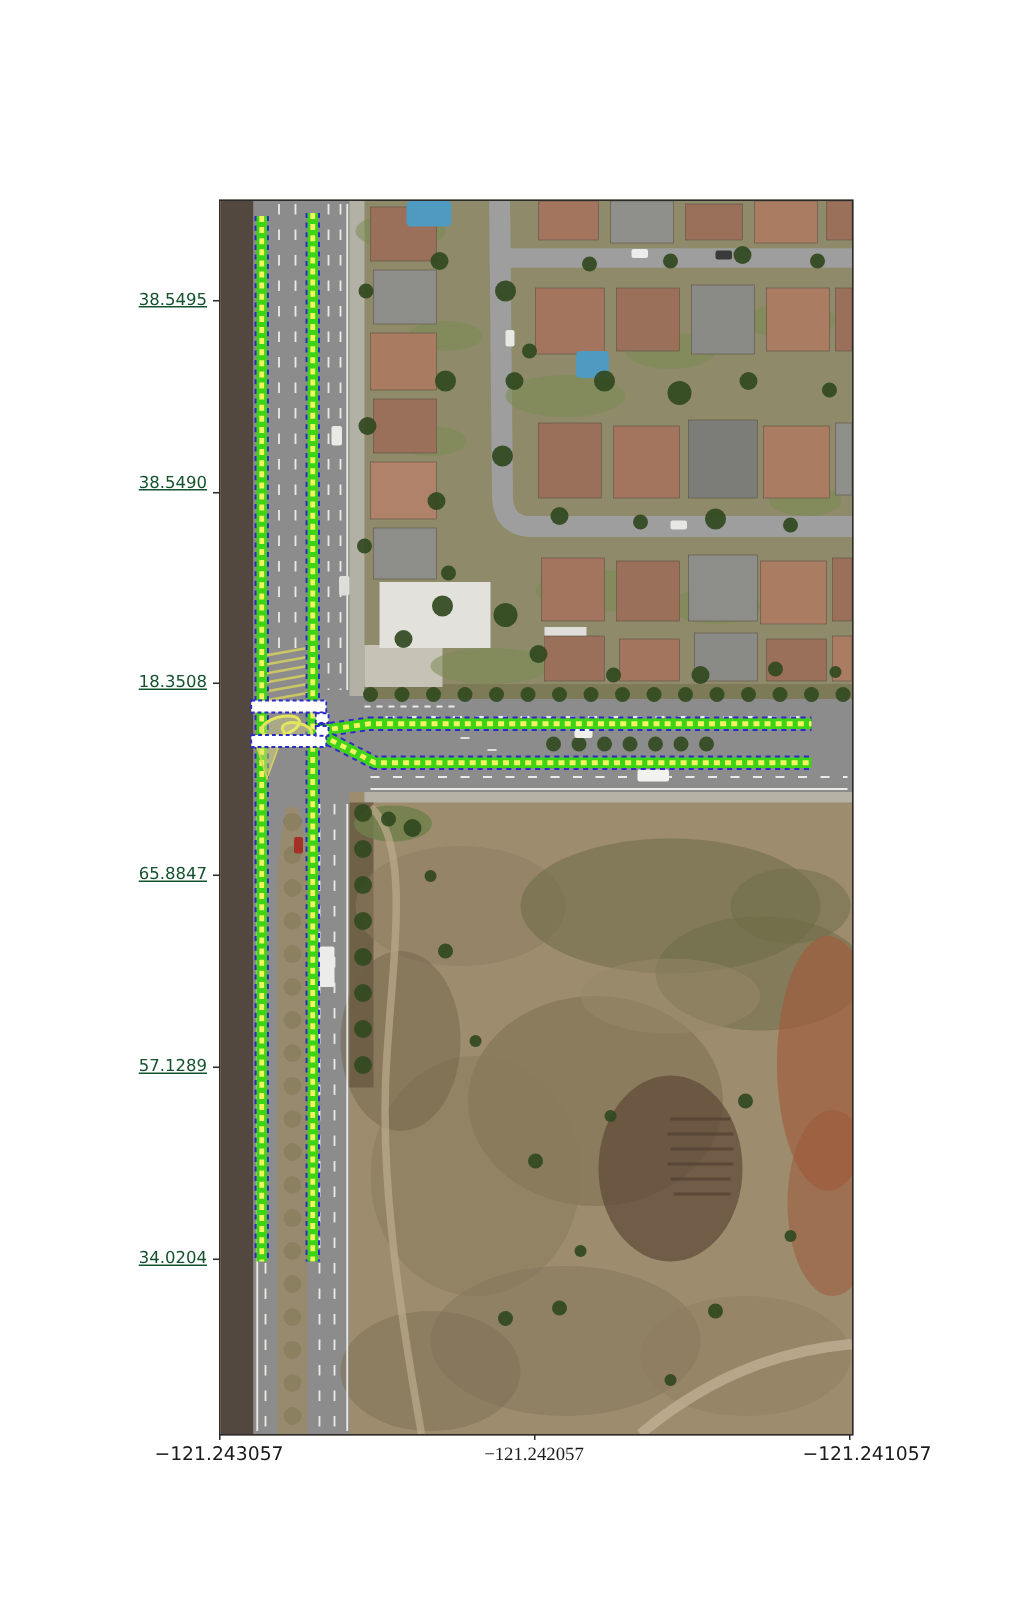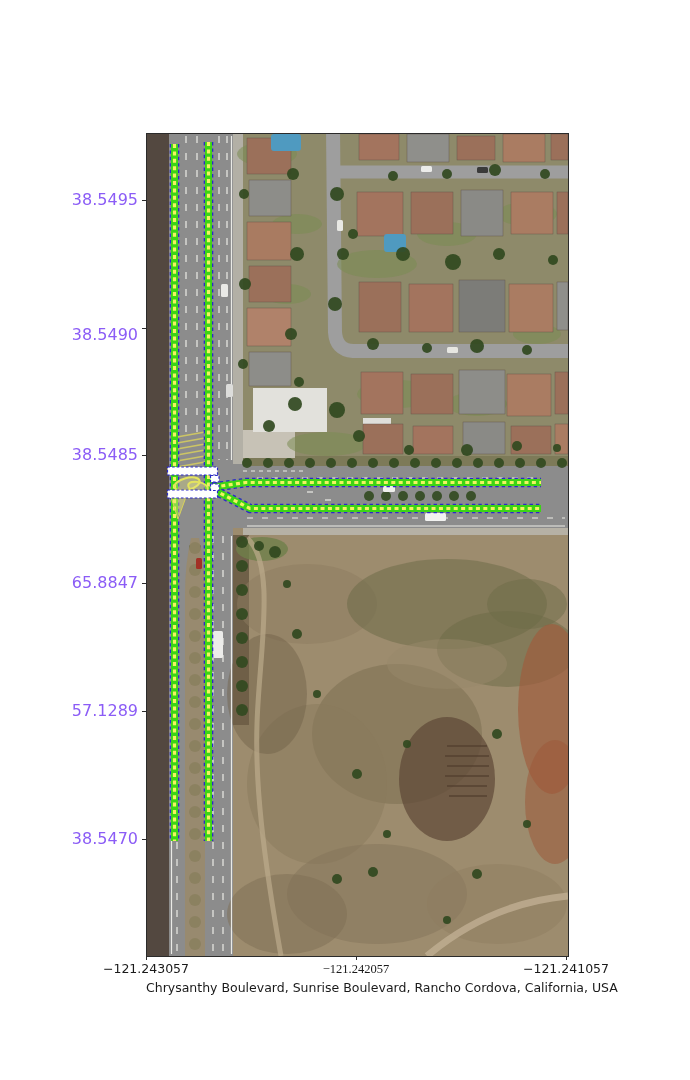--- a/index.html
+++ b/index.html
@@ -7,21 +7,21 @@
     position:relative;width:690px;height:1080px;background:#ffffff;
     font-family:"DejaVu Sans","Liberation Sans",sans-serif;color:#1a1a1a;overflow:hidden;
   }
   .plot{
     position:absolute;left:146px;top:133px;width:421px;height:822px;
     border:1px solid #2b2b2b;box-sizing:content-box;background:#9d8c6e;
   }
   .plot svg{display:block;width:421px;height:822px;}
   .ytick-label{
     position:absolute;left:70px;width:68px;text-align:right;
-    font-size:16px;line-height:14px;color:#8b5cf6;
+    font-size:11px;line-height:14px;color:#14532d;text-decoration:underline;
   }
   .ytick-mark{position:absolute;width:4px;height:1px;background:#2b2b2b;left:142px;}
   .xtick-label{
     position:absolute;width:110px;text-align:center;top:962px;
     font-size:12.5px;line-height:14px;color:#1a1a1a;
   }
   .xtick-mark{position:absolute;width:1px;height:4px;background:#2b2b2b;top:956px;}
   .xlabel{
     position:absolute;top:980px;left:146px;width:421px;text-align:center;
     font-size:12.5px;color:#1a1a1a;white-space:nowrap;
@@ -253,33 +253,32 @@
         <polygon points="24,363 39,363 31,385" fill="rgba(230,225,120,0.45)" stroke="#d8d25a" stroke-width="1"></polygon>
         <rect x="20.5" y="333" width="50" height="8" fill="#ffffff" stroke="#2a2ac8" stroke-width="1.2" stroke-dasharray="2.6 2"></rect>
         <rect x="20.5" y="356" width="50" height="8" fill="#ffffff" stroke="#2a2ac8" stroke-width="1.2" stroke-dasharray="2.6 2"></rect>
         <rect x="63.5" y="341.5" width="8.5" height="6.5" fill="#ffffff" stroke="#2a2ac8" stroke-width="1.2" stroke-dasharray="2.6 2"></rect>
         <rect x="63.5" y="350" width="8.5" height="6.5" fill="#ffffff" stroke="#2a2ac8" stroke-width="1.2" stroke-dasharray="2.6 2"></rect>
       </svg>
   </div>
   <div id="y-axis">
       <div class="ytick-label" style="top: 193px;">38.5495</div>
       <div class="ytick-mark" style="top: 200px;"></div>
-      <div class="ytick-label" style="top: 328px;">38.5490</div>
+      <div class="ytick-label" style="top: 315px;">38.5490</div>
       <div class="ytick-mark" style="top: 327.7px;"></div>
-      <div class="ytick-label" style="top: 448.4px;">38.5485</div>
+      <div class="ytick-label" style="top: 448.4px;">18.3508</div>
       <div class="ytick-mark" style="top: 455.4px;"></div>
       <div class="ytick-label" style="top: 576.1px;">65.8847</div>
       <div class="ytick-mark" style="top: 583.1px;"></div>
       <div class="ytick-label" style="top: 703.8px;">57.1289</div>
       <div class="ytick-mark" style="top: 710.8px;"></div>
-      <div class="ytick-label" style="top: 831.5px;">38.5470</div>
+      <div class="ytick-label" style="top: 831.5px;">34.0204</div>
       <div class="ytick-mark" style="top: 838.5px;"></div>
     </div>
   <div id="x-axis">
       <div class="xtick-label" style="left: 91px;">−121.243057</div>
       <div class="xtick-mark" style="left: 146px;"></div>
       <div class="xtick-label" style="left: 301px; font-family: Liberation Serif, serif;">−121.242057</div>
       <div class="xtick-mark" style="left: 356px;"></div>
-      <div class="xtick-label" style="left: 511px;">−121.241057</div>
+      <div class="xtick-label" style="left: 511px; text-align: right;">−121.241057</div>
       <div class="xtick-mark" style="left: 566px;"></div>
     </div>
-  <div class="xlabel">Chrysanthy Boulevard, Sunrise Boulevard, Rancho Cordova, California, USA</div>
 </div>
 
 </body></html>

